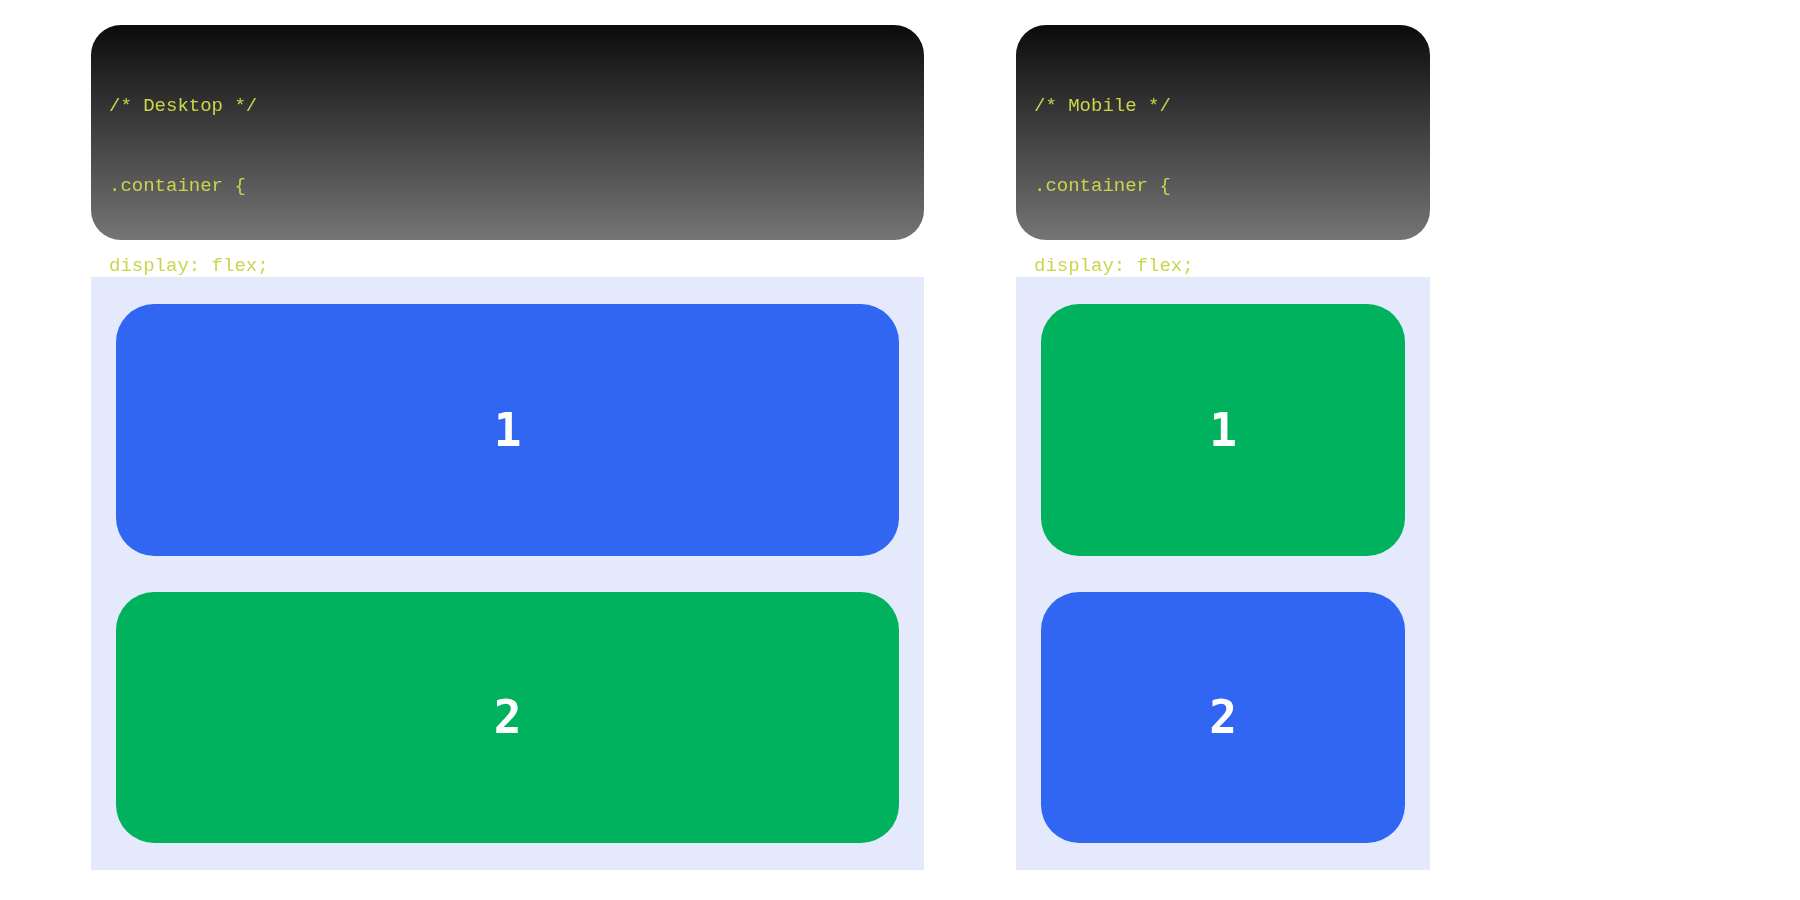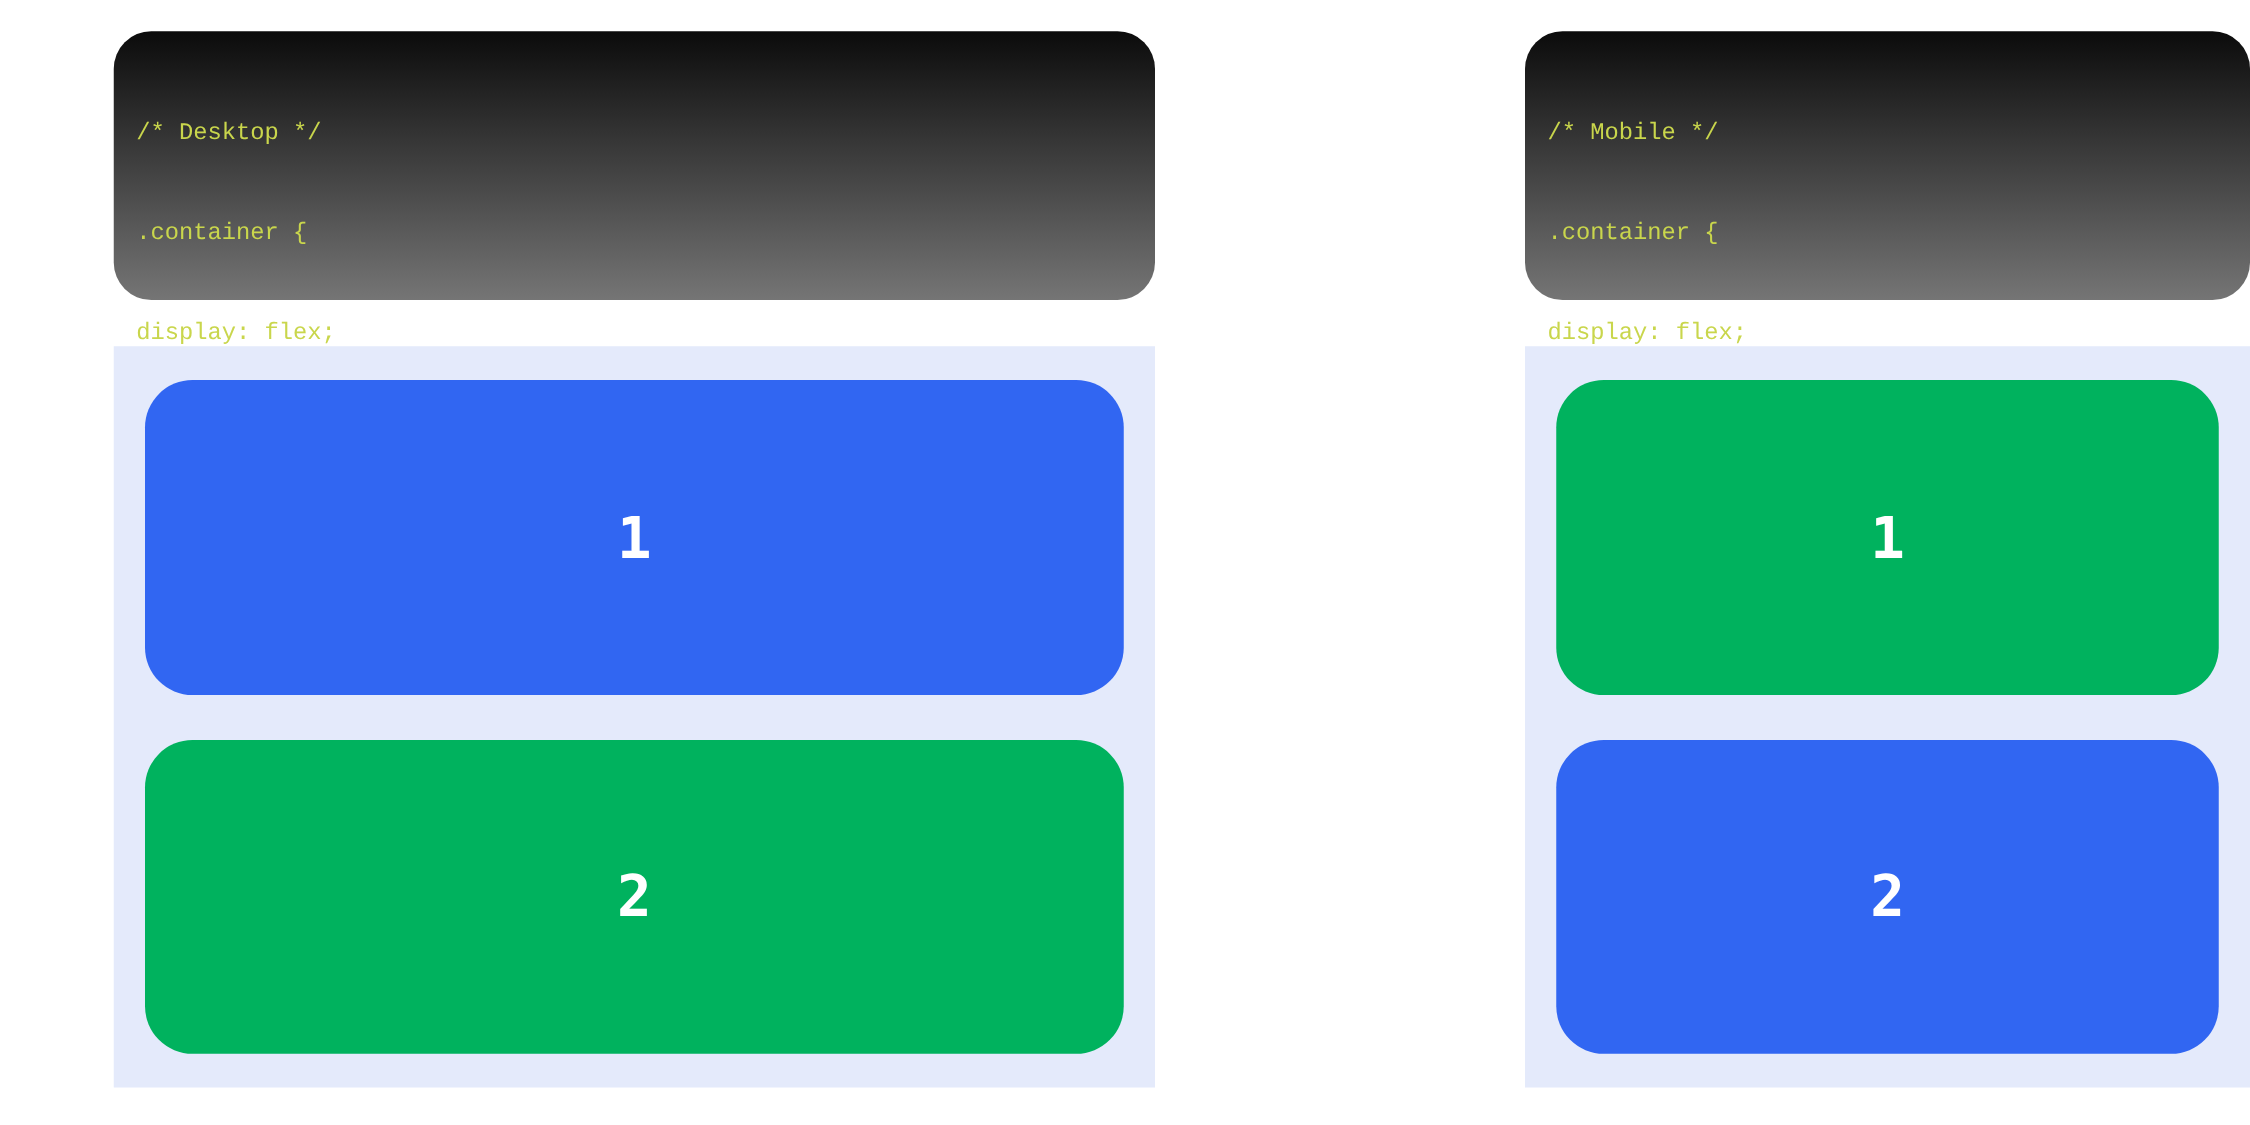--- a/index.html
+++ b/index.html
@@ -14,28 +14,27 @@
 
   .canvas {
     position: relative;
     width: 1800px;
     height: 900px;
     background: #ffffff;
   }
 
   .columns {
     display: flex;
-    gap: 120px;
+    gap: 92px;
     padding: 25px 0 0 91px;
-    justify-content: space-between;
   }
 
   .column { display: flex; flex-direction: column; }
   .column.desktop { width: 833px; }
-  .column.mobile  { width: 580px; border-radius: 32px; }
+  .column.mobile  { width: 414px; border-radius: 32px; }
 
   .code-block {
     height: 215px;
     border-radius: 30px;
     background: linear-gradient(to bottom, var(--code-bg-top, #0b0b0b), var(--code-bg-bottom, #757575));
     padding: 15px 18px;
     box-sizing: border-box;
     font-family: "Liberation Mono", monospace;
     font-size: 19px;
     line-height: 1.4;

